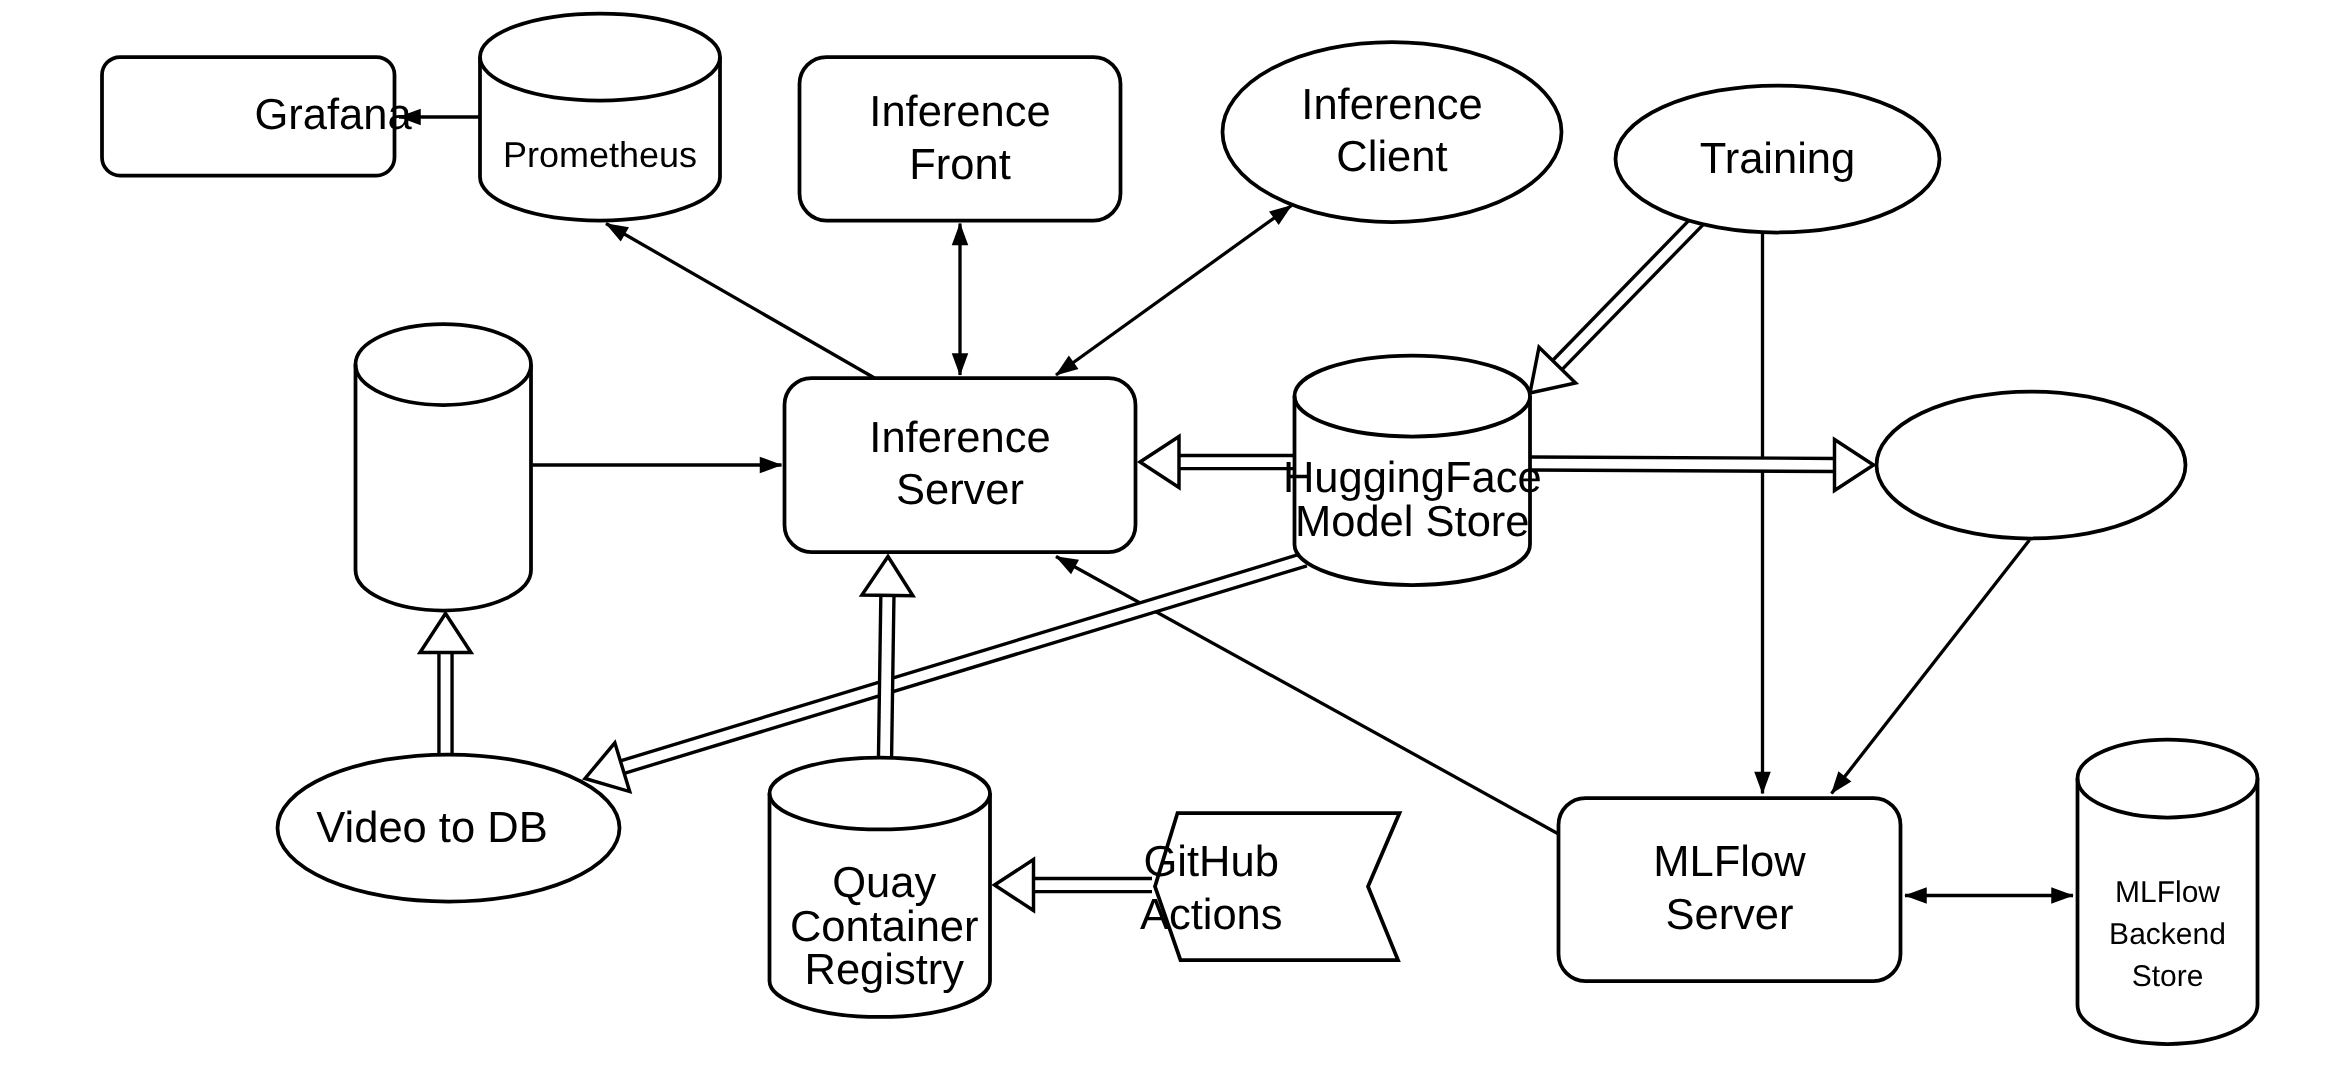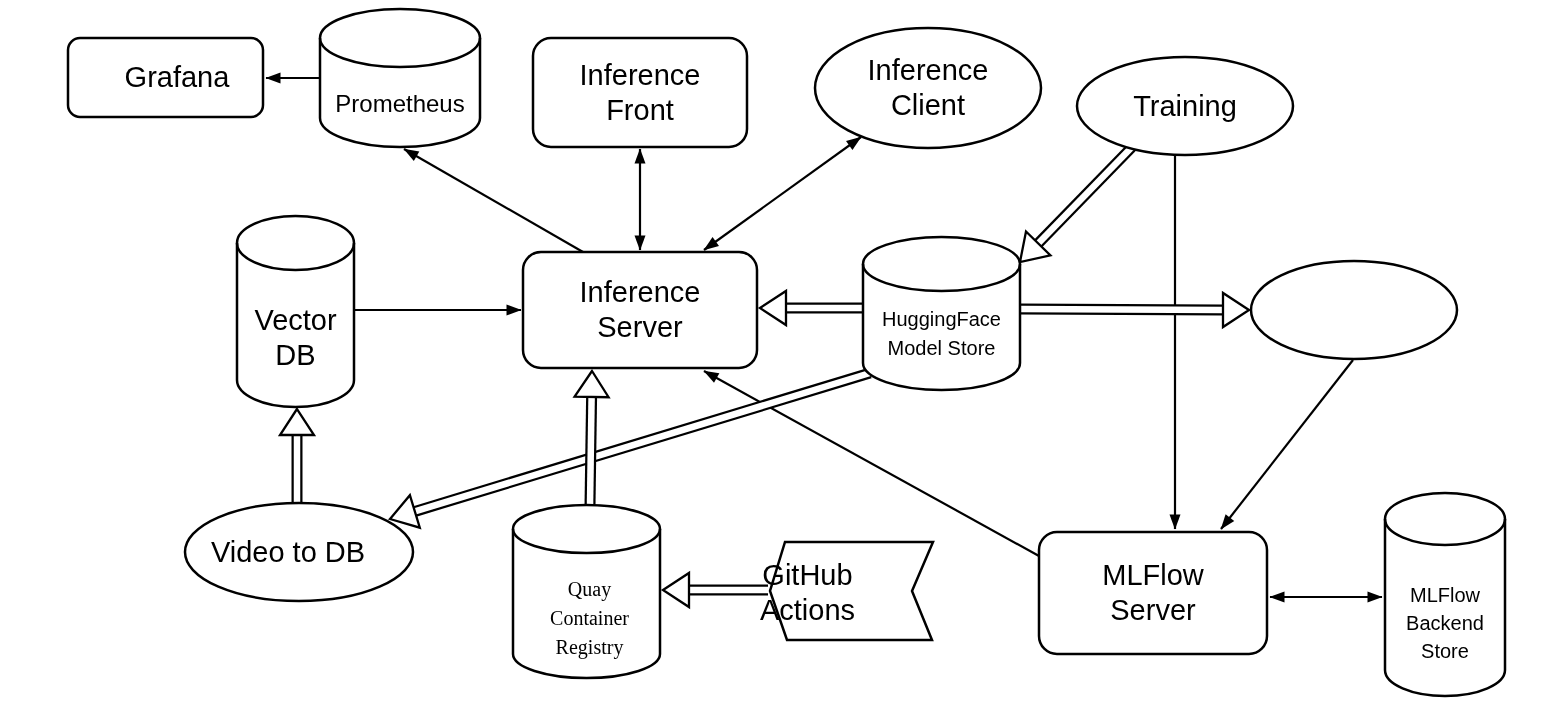--- a/index.html
+++ b/index.html
@@ -20,21 +20,21 @@
   .label{
     position:absolute;
     display:flex;align-items:center;justify-content:center;
     text-align:center;
     white-space:pre-line;
     color:#000000;
     pointer-events:none;
   }
   .f-big{font-size:29px;line-height:35px;}
   .f-med{font-size:24px;line-height:30px;}
-  .f-small{font-size:20px;line-height:29px;}
+  .f-small{font-size:29px;line-height:29px;}
   .f-xsmall{font-size:20px;line-height:28px;}
 </style>
 </head>
 <body>
 
 <div class="canvas">
   <svg width="1566" height="710" viewBox="0 0 1566 710">
     <defs>
       <marker id="arrF" markerUnits="userSpaceOnUse" markerWidth="18" markerHeight="14" viewBox="0 0 18 14" refX="16" refY="7" orient="auto-start-reverse">
         <path d="M1.5,1.5 L16.5,7 L1.5,12.5 Z" fill="#000000"></path>
@@ -114,35 +114,33 @@
       <path class="cyl-inner" d="M 513 529 A 73.5 24 0 0 0 660 529"></path>
     </g>
     <g>
       <path class="node" d="M 1385 519 A 60 26 0 0 1 1505 519 L 1505 670 A 60 26 0 0 1 1385 670 Z"></path>
       <path class="cyl-inner" d="M 1385 519 A 60 26 0 0 0 1505 519"></path>
     </g>
 
     <polygon class="node" points="785,542 933,542 912,591 932,640 787,640 770,591"></polygon>
   </svg>
 
-  <div class="label f-big" style="left:68px;   top:38px;  width:218px; height:79px;">Grafana</div>
+  <div class="label f-big" style="left:68px;   top:38px;  width:218px; height:79px;padding-left:45px;">Grafana</div>
   <div class="label f-med" style="left:320px;  top:80px;  width:160px; height:48px;">Prometheus</div>
   <div class="label f-big" style="left:533px;  top:38px;  width:214px; height:109px;">Inference
 Front</div>
   <div class="label f-big" style="left:815px;  top:28px;  width:226px; height:120px;">Inference
 Client</div>
   <div class="label f-big" style="left:1077px; top:57px;  width:216px; height:98px;">Training</div>
-  <div class="label f-big" style="left:237px;  top:303px; width:117px; height:70px;">Vector
-DB</div>
   <div class="label f-big" style="left:523px;  top:252px; width:234px; height:116px;">Inference
 Server</div>
   <div class="label f-small" style="left:863px;  top:292px; width:157px; height:84px;">HuggingFace
 Model Store</div>
   <div class="label f-big" style="left:174px;  top:503px; width:228px; height:98px;">Video to DB</div>
-  <div class="label f-small" style="left:513px;  top:573px; width:153px; height:90px;font-family:Liberation Serif, serif;">Quay
+  <div class="label f-small" style="left:513px;  top:573px; width:153px; height:90px;">Quay
 Container
 Registry</div>
   <div class="label f-big" style="left:734px;  top:545px; width:147px; height:96px;">GitHub
 Actions</div>
   <div class="label f-big" style="left:1039px; top:532px; width:228px; height:122px;">MLFlow
 Server</div>
   <div class="label f-xsmall" style="left:1385px; top:580px; width:120px; height:86px;">MLFlow
 Backend
 Store</div>
 </div>

